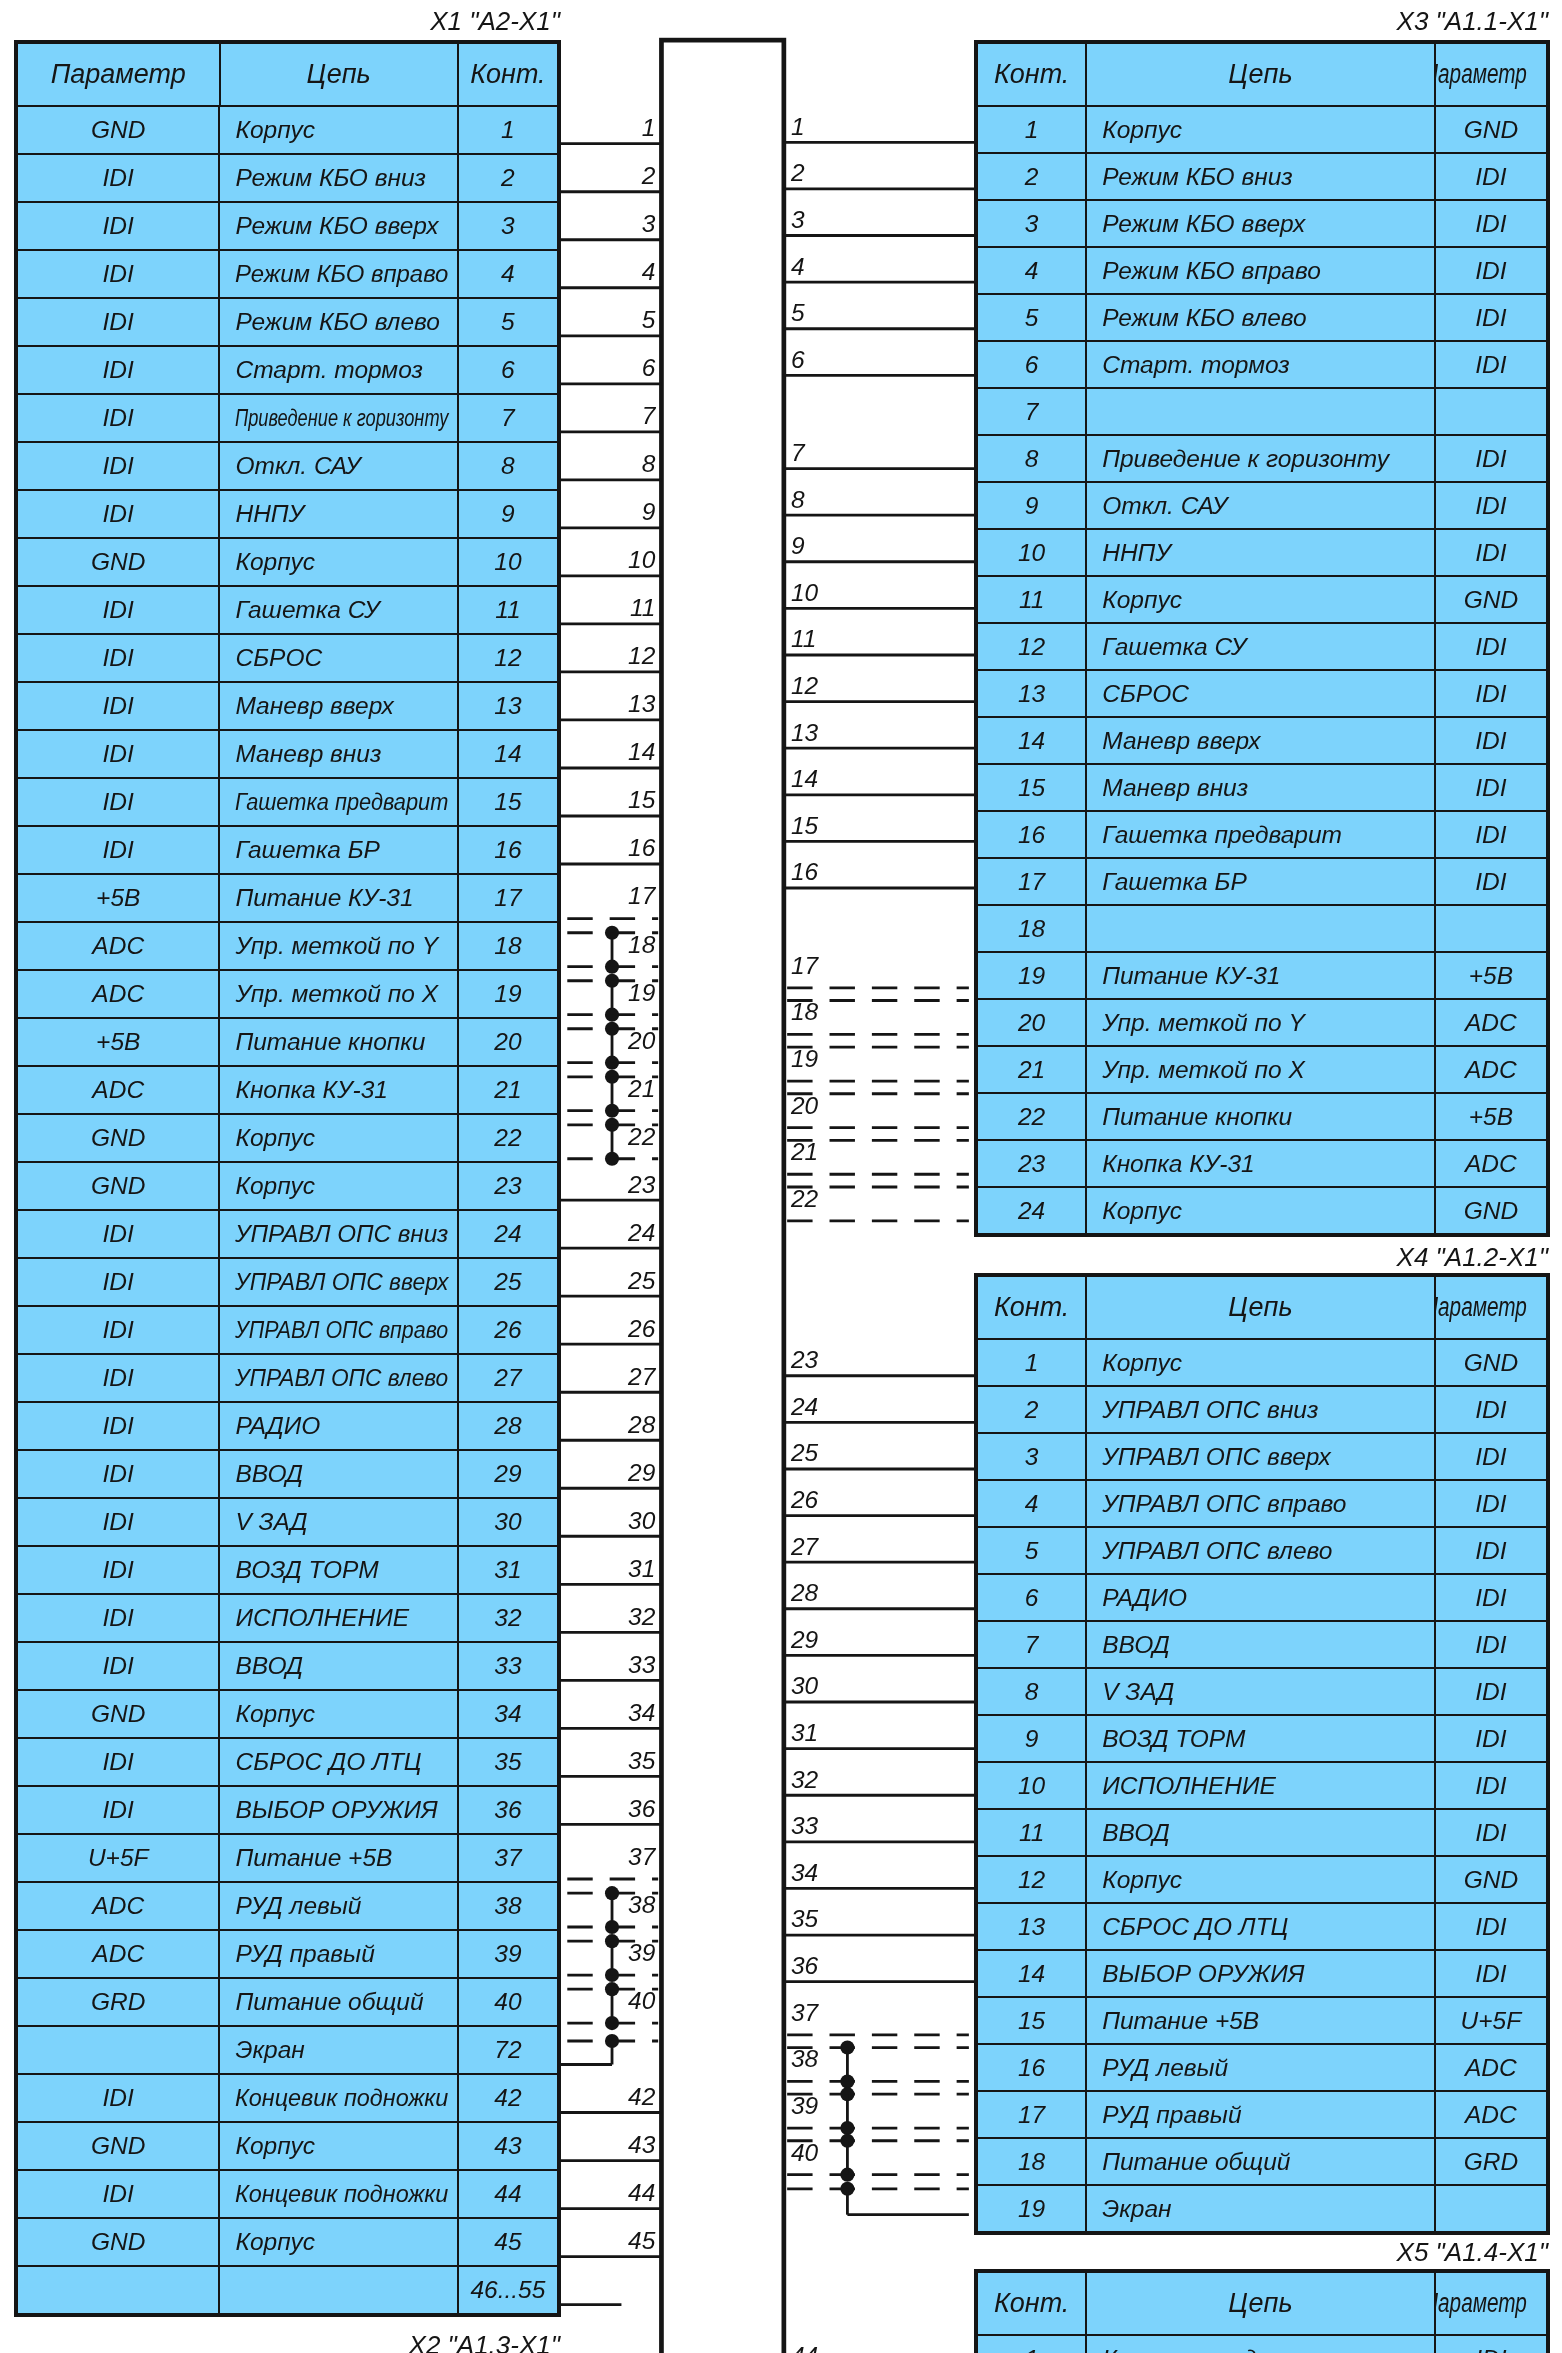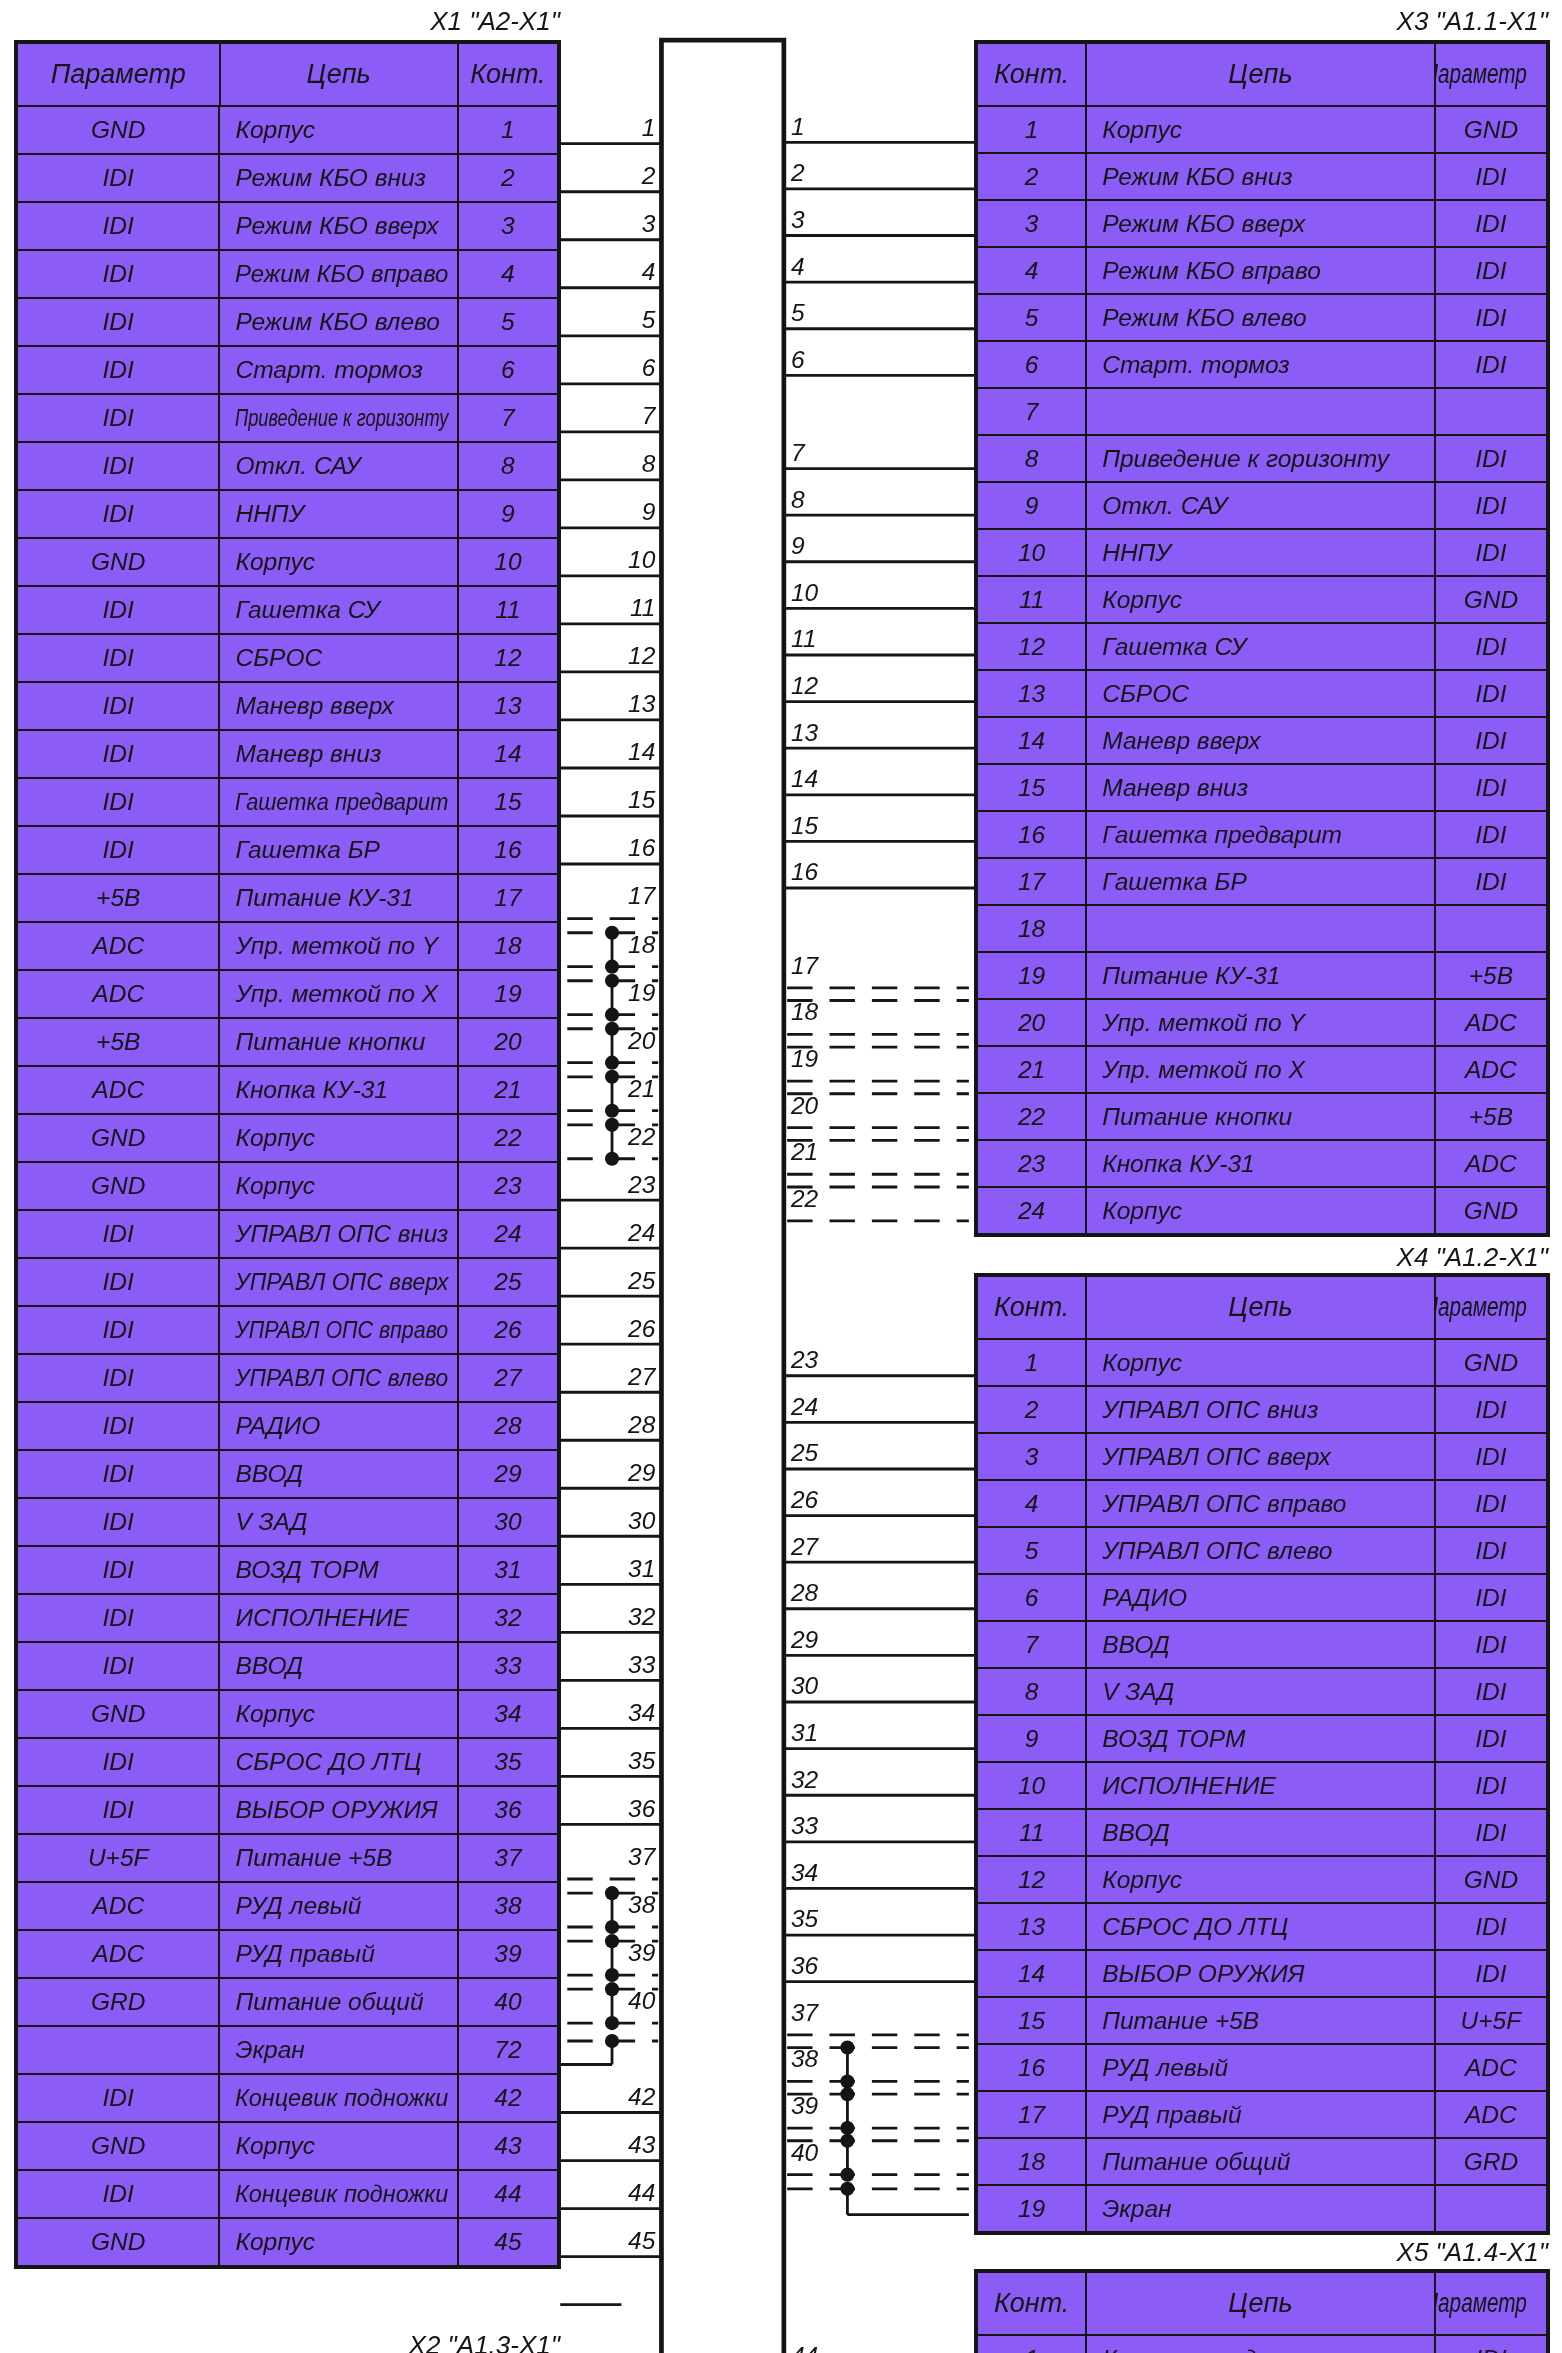--- a/index.html
+++ b/index.html
@@ -6,21 +6,21 @@
   html,body{width:1563px;height:2550px}
   body{
     background:#ffffff;
     font-family:"Liberation Sans",sans-serif;
     font-style:italic;
     color:#151515;
     position:relative;
     overflow:hidden;
   }
   #stage{position:absolute;inset:0}
-  .ctable{position:absolute;border:4.2px solid #151515;background:#8b5cf6}
+  .ctable{position:absolute;border:4.2px solid #151515;background:#7dd3fc}
   .trow{display:flex}
   .trow + .trow{border-top:2.4px solid #151515}
   .tcell{
     display:flex;align-items:center;justify-content:center;
     font-size:24.5px;white-space:nowrap;overflow:hidden;height:100%;
   }
   .tcell + .tcell{border-left:2.4px solid #151515}
   .tcell.al{justify-content:flex-start;padding-left:15px;padding-right:6.6px}
   .tcell span{display:inline-block}
   .thead .tcell{font-size:27px}
@@ -779,20 +779,31 @@
         <div class="tcell ac" style="width: 202px;">
           <span>GND</span>
         </div>
         <div class="tcell al" style="width: 240px;">
           <span>Корпус</span>
         </div>
         <div class="tcell ac" style="width: 101px;">
           <span>45</span>
         </div>
       </div>
+      <div class="trow" style="height: 48px;">
+        <div class="tcell ac" style="width: 202px;">
+          <span></span>
+        </div>
+        <div class="tcell al" style="width: 240px;">
+          <span></span>
+        </div>
+        <div class="tcell ac" style="width: 101px;">
+          <span>46...55</span>
+        </div>
+      </div>
     </section>
 
   <section class="ctable" style="left: 974px; top: 40px; width: 576px;">
       <div class="trow thead" style="height: 61px;">
         <div class="tcell ac" style="width: 108px;">
           <span>Конт.</span>
         </div>
         <div class="tcell ac" style="width: 351px;">
           <span>Цепь</span>
         </div>

